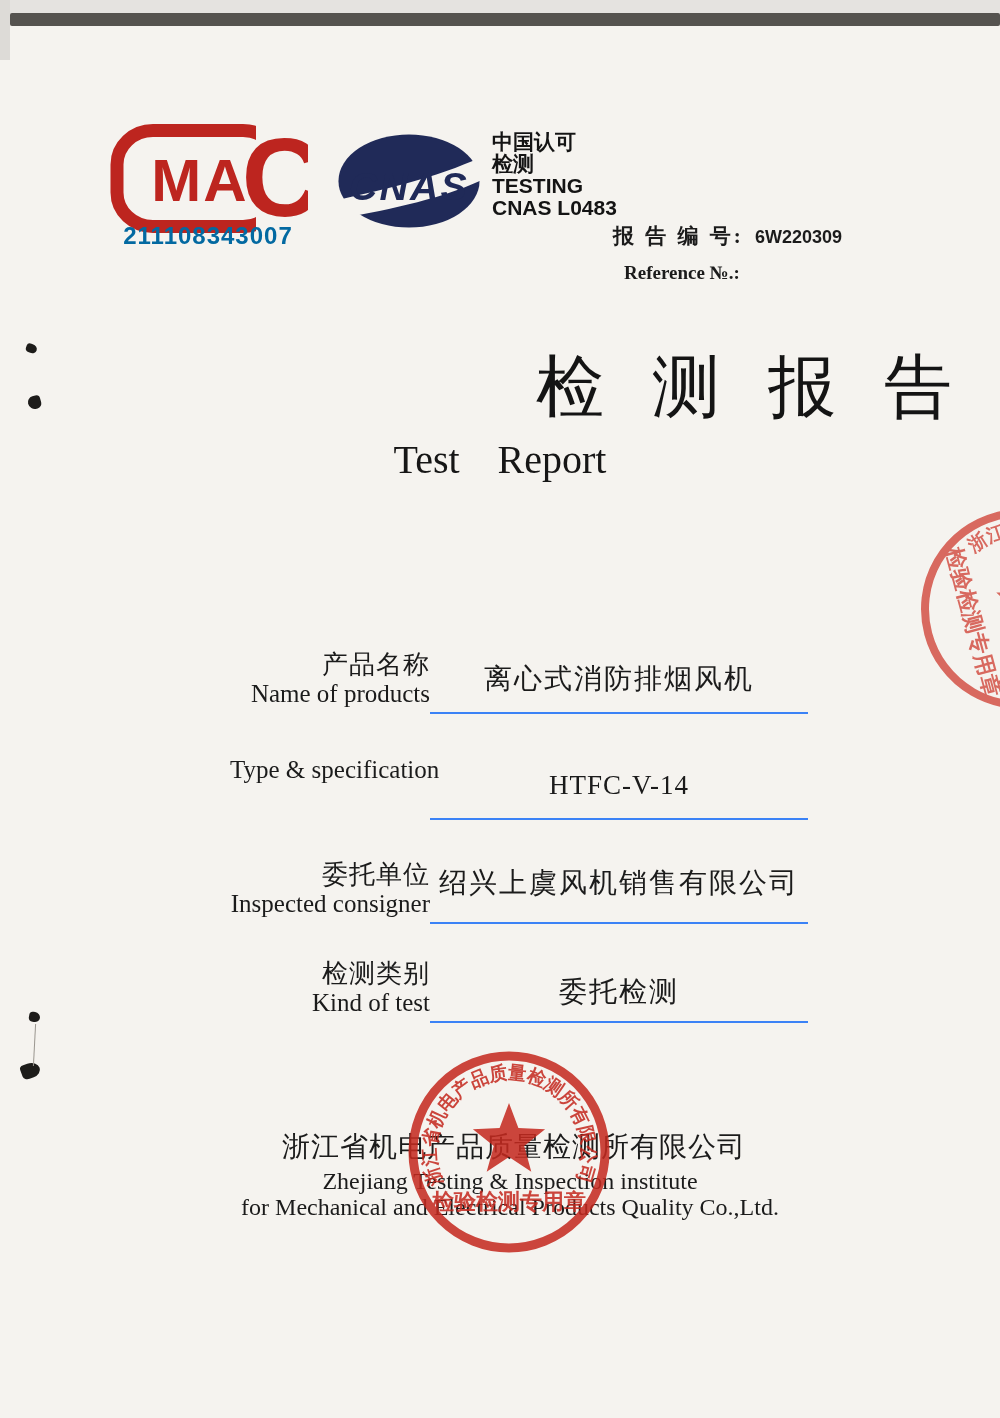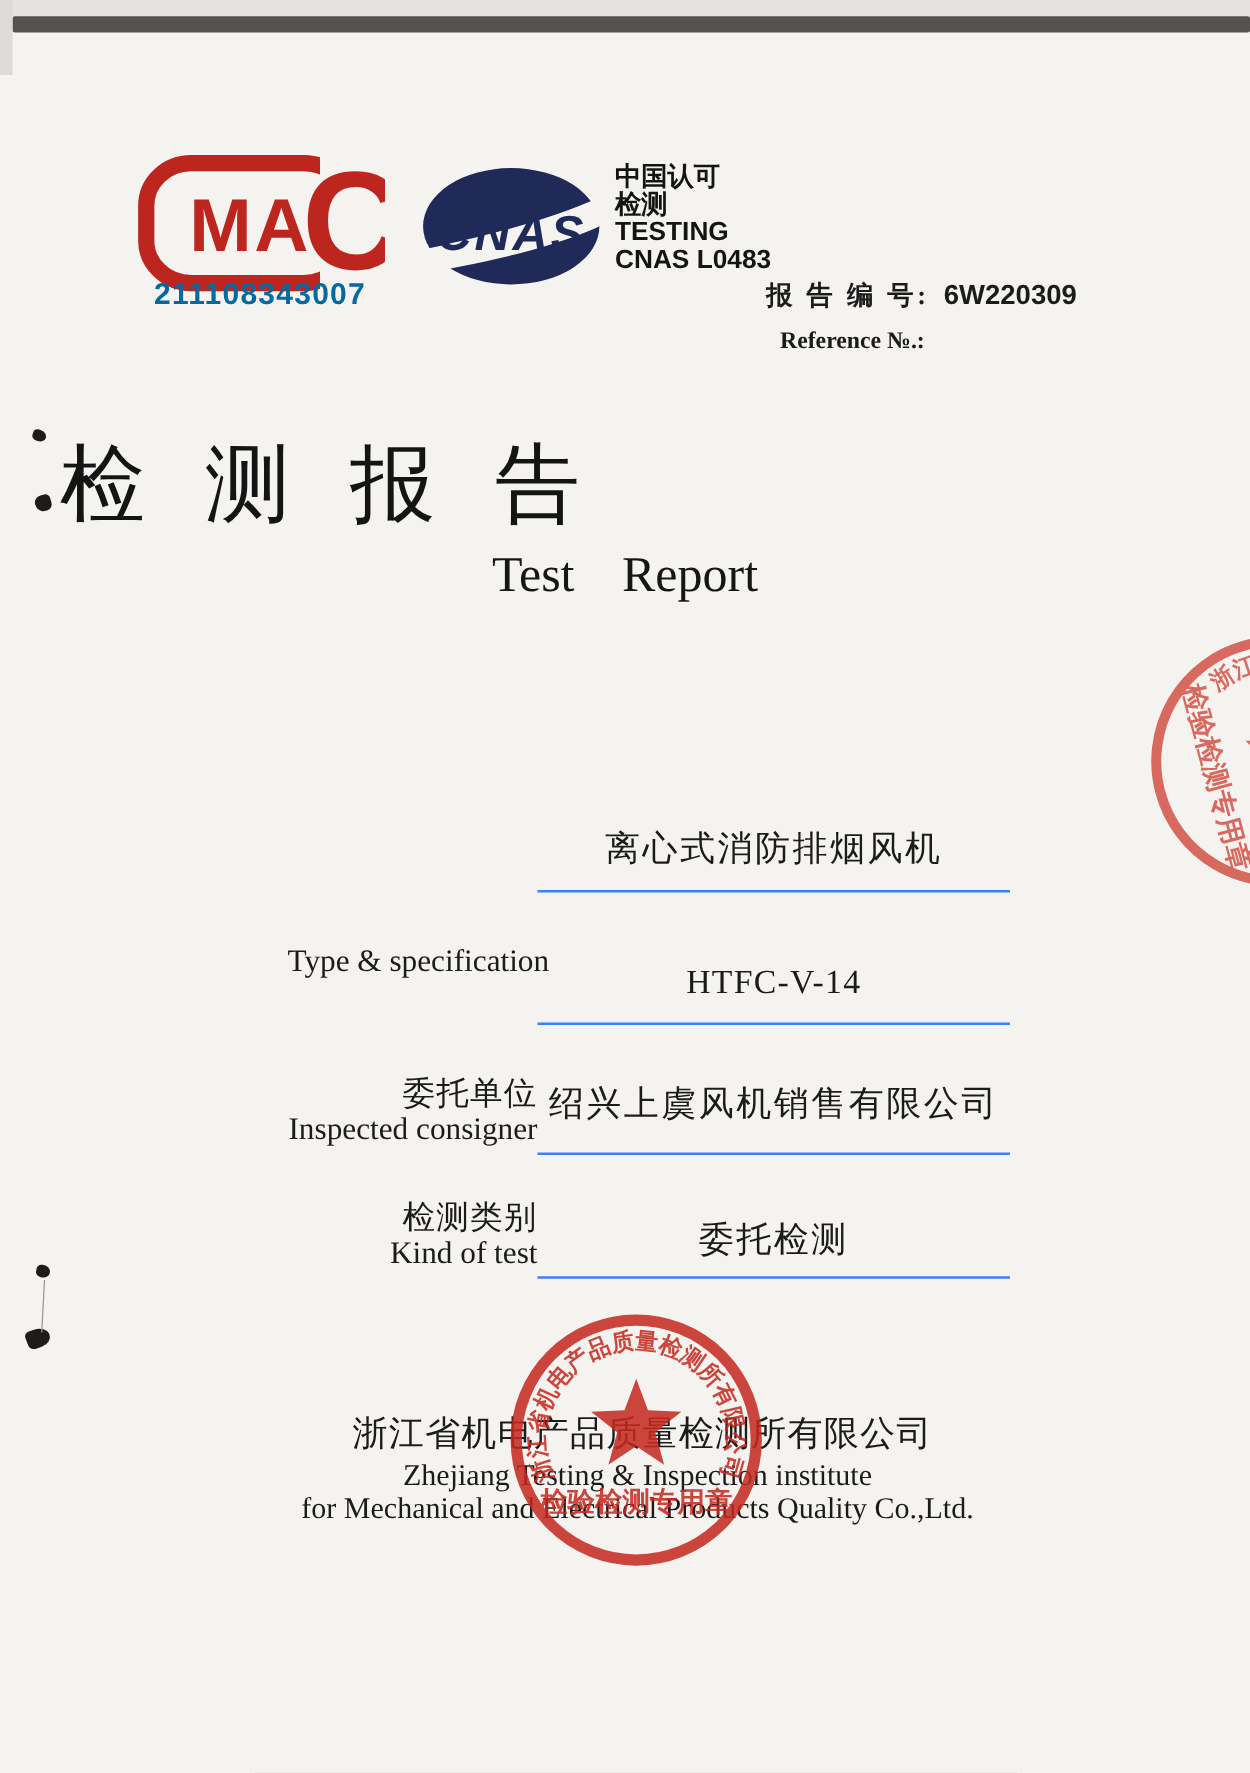--- a/index.html
+++ b/index.html
@@ -23,25 +23,25 @@
 
   
   .cnas-box { position:absolute; left:336px; top:133px; width:146px; height:96px; }
   .cnas-caption { position:absolute; left:492px; top:131px;
     font-family:"Liberation Sans","DejaVu Sans",sans-serif; font-weight:bold;
     font-size:21px; line-height:22px; color:#141414; }
 
   
   .report-no { position:absolute; left:613px; top:222px; font-size:21px; white-space:nowrap; }
   .report-no .rn-label { letter-spacing:3px; font-weight:bold; font-family:"Liberation Serif",serif; }
-  .report-no .rn-value { font-family:"Liberation Sans","DejaVu Sans",sans-serif; font-weight:bold; font-size:22px; margin-left:6px; }
+  .report-no .rn-value { font-family:"Liberation Sans","DejaVu Sans",sans-serif; font-weight:bold; font-size:18px; margin-left:6px; }
   .reference { position:absolute; left:624px; top:262px; font-size:19px; font-weight:bold; }
 
   
-  .title-cn { position:absolute; left:0; top:342px; width:1000px; text-align:left;
+  .title-cn { position:absolute; left:0; top:342px; width:1000px; text-align:right;
     font-size:68px; font-weight:normal; letter-spacing:48px; padding-left:48px; box-sizing:border-box; margin:0; color:#141414; }
   .title-en { position:absolute; left:0; top:436px; width:1000px; text-align:center;
     font-size:40px; word-spacing:28px; color:#161616; }
 
   
   .field { position:absolute; left:230px; width:578px; height:72px; }
   .f-labels { position:absolute; left:0; top:0; width:200px; text-align:right; }
   .f-label-cn { font-size:26px; line-height:30px; letter-spacing:1px; }
   .f-label-en { font-size:25px; line-height:28px; white-space:nowrap; }
   .f-value { position:absolute; left:200px; top:0; width:378px; height:62px;
@@ -112,20 +112,24 @@
   <div class="report-no">
     <span class="rn-label">报 告 编 号:</span>
     <span class="rn-value">6W220309</span>
   </div>
   <div class="reference">Reference №.:</div>
 
   <h1 class="title-cn">检测报告</h1>
   <div class="title-en">Test Report</div>
 
   <div class="field f1">
+    <div class="f-labels">
+      <div class="f-label-cn">产品名称</div>
+      <div class="f-label-en">Name of products</div>
+    </div>
     <div class="f-value">
       <span>离心式消防排烟风机</span>
     </div>
   </div>
 
   <div class="field f2">
     <div class="f-labels">
       <div class="f-label-en">Type &amp; specification</div>
     </div>
     <div class="f-value">

